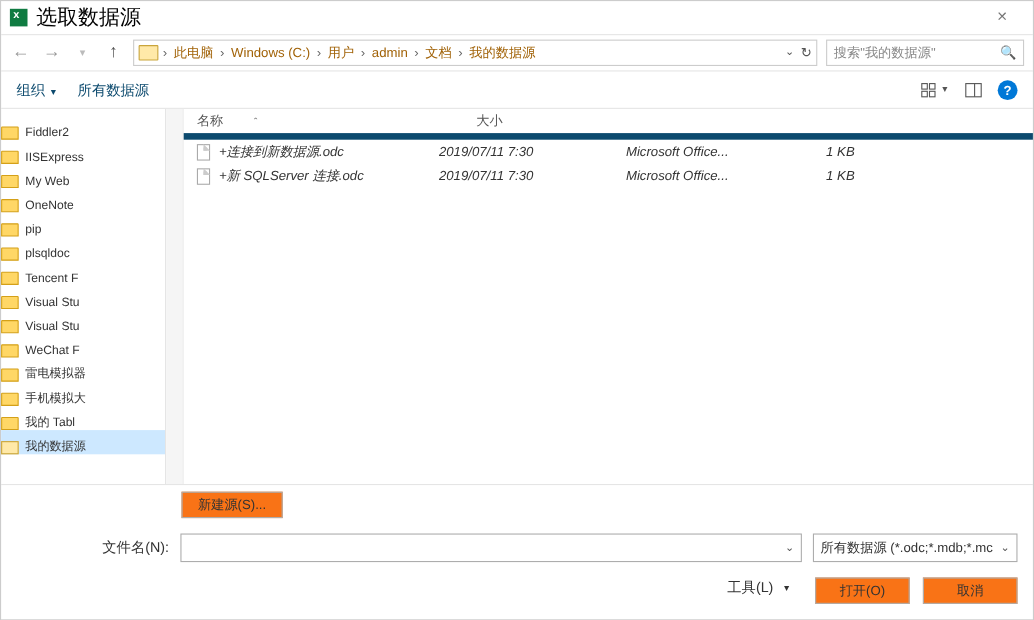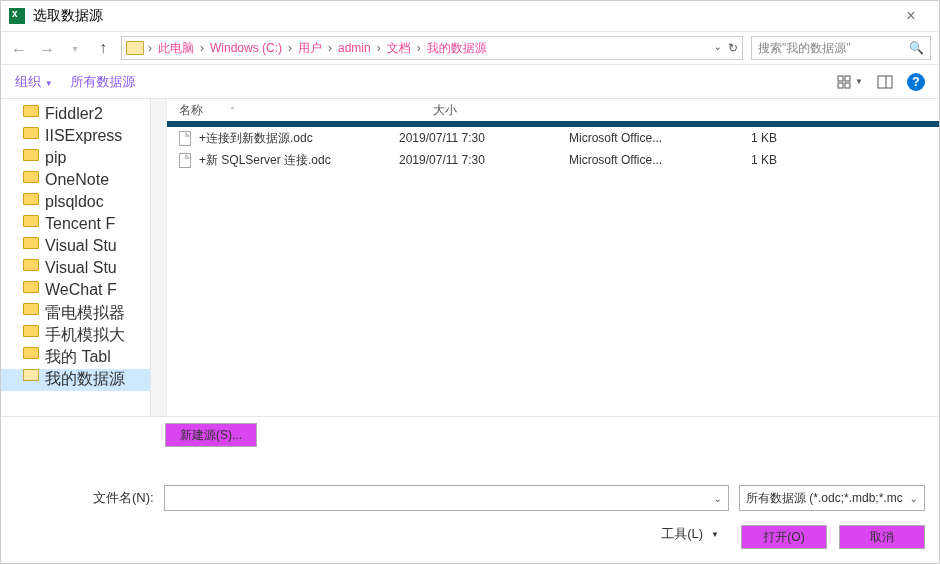--- a/index.html
+++ b/index.html
@@ -1,59 +1,59 @@
 <!DOCTYPE html>
 <html><head>
 <meta charset="utf-8">
 <style>
   * { box-sizing: border-box; font-family: "Microsoft YaHei", "Segoe UI", sans-serif; }
   body { margin: 0; background: #fff; color: #333; font-size: 12px; }
   .window { width: 940px; height: 564px; border: 1px solid #ccc; display: flex; flex-direction: column; background:#fff; }
   .titlebar { height: 30px; display:flex; align-items:center; padding:0 8px; }
   .titlebar .app-icon { width:16px; height:16px; background:#0f7b41; position:relative; margin-right:8px; }
   .titlebar .app-icon::after { content:"x"; color:#fff; font-size:10px; font-weight:bold; position:absolute; left:3px; top:0; }
-  .titlebar .title { font-size:14px; color:#000; }
+  .titlebar .title { font-size:19px; color:#000; }
   .titlebar .close { margin-left:auto; width:40px; text-align:center; font-size:16px; color:#777; }
   .navbar { height:34px; border-top:1px solid #e5e5e5; border-bottom:1px solid #e5e5e5; display:flex; align-items:center; padding:0 8px; gap:8px; }
   .nav-arrow, .nav-up { width:20px; text-align:center; color:#999; font-size:16px; }
   .nav-up { color:#555; }
   .drive-icon { width:18px; height:14px; background:#ffe9a8; border:1px solid #c9a53b; border-radius:1px; display:inline-block; position:relative; }
   .addr { flex:1; display:flex; align-items:center; height:24px; border:1px solid #ccc; padding:0 4px; gap:4px; overflow:hidden;}
-  .crumb { color:#ec4899; padding:0 2px; white-space:nowrap; }
+  .crumb { color:#a16207; padding:0 2px; white-space:nowrap; }
   .sep { color:#666; }
   .addr .endbtns { margin-left:auto; display:flex; gap:6px; color:#555; }
   .search { width:180px; height:24px; border:1px solid #ccc; display:flex; align-items:center; padding:0 6px; color:#888; }
   .search .mag { margin-left:auto; color:#666; }
   .cmdbar { height:34px; display:flex; align-items:center; padding:0 14px; gap:18px; border-bottom:1px solid #e5e5e5; }
-  .link { color:#8b5cf6; font-size:13px; }
+  .link { color:#0c4a6e; font-size:13px; }
   .cmdbar .right { margin-left:auto; display:flex; gap:14px; align-items:center; color:#555; }
   .vicon { display:inline-flex; align-items:center; gap:2px; }
   .help { width:18px; height:18px; border-radius:50%; background:#0078d7; color:#fff; text-align:center; font-weight:bold; line-height:18px; font-size:12px;}
   .body { flex:1; display:flex; min-height:0; }
   .tree { width:150px; border-right:1px solid #e5e5e5; overflow:hidden; padding-top:6px; }
-  .tree-item { display:flex; align-items:flex-start; gap:6px; height:22px; padding-left:22px; font-size:16px; color:#333; white-space:nowrap; }
+  .tree-item { display:flex; align-items:flex-end; gap:6px; height:22px; font-size:11px; color:#333; white-space:nowrap; }
   .tree-item.sel { background:#cde8ff; }
   .folder-icon { width:16px; height:12px; background:#ffd766; border:1px solid #d4a018; border-radius:1px 1px 0 0; display:inline-block; }
   .ds-icon { width:16px; height:12px; background:#ffe9a8; border:1px solid #c9a53b; display:inline-block; }
   .list { flex:1; display:flex; flex-direction:column; }
   .lhead { display:flex; height:28px; align-items:center; color:#555; font-size:12px; border-bottom:6px solid #0c4a6e; }
   .lhead > div { padding-left:12px; }
   .col-name { width:220px; }
   .col-date { width:170px; }
   .col-type { width:150px; }
   .col-size { width:90px; text-align:right; padding-right:20px;}
   .sort-ind { font-size:9px; color:#777; margin-left:28px;}
   .row { display:flex; height:22px; align-items:center; font-size:12px; color:#333; }
-  .row > div { padding-left:12px; white-space:nowrap; overflow:hidden; text-overflow:ellipsis;}
+  .row > div { padding-left:12px; white-space:nowrap; overflow:hidden; text-overflow:ellipsis;font-style:italic;}
   .file-icon { width:12px; height:15px; border:1px solid #aaa; display:inline-block; margin-right:8px; position:relative; background:#fff; vertical-align:middle;}
   .file-icon::before { content:""; position:absolute; right:-1px; top:-1px; border:3px solid transparent; border-left-color:#ccc; border-bottom-color:#ccc;}
   .scroll-ind { width:16px; background:#f5f5f5; border-right:1px solid #eee;}
   .bottom { border-top:1px solid #e5e5e5; padding:6px 14px 14px 14px; }
-  .btn { display:inline-flex; align-items:center; justify-content:center; height:24px; padding:0 14px; border:1px solid #adadad; background:#d946ef; font-size:12px; color:#333; }
-  .filename-row { display:flex; align-items:center; gap:10px; margin-top:38px; }
+  .btn { display:inline-flex; align-items:center; justify-content:center; height:24px; padding:0 14px; border:1px solid #adadad; background:#f97316; font-size:12px; color:#333; }
+  .filename-row { display:flex; align-items:center; gap:10px; margin-top:14px; }
   .filename-row label { font-size:13px; }
   .combo { height:26px; border:1px solid #adadad; background:#fff; display:flex; align-items:center; padding:0 6px; }
   .combo .caret { margin-left:auto; color:#555; font-size:10px;}
   .fn-input { flex:1; }
   .ftype { width:186px; }
   .actions { display:flex; gap:12px; justify-content:flex-end; margin-top:14px; align-items:flex-start;}
   .tool-dd { display:inline-flex; align-items:center; gap:8px; font-size:13px; margin-right:10px;}
 </style>
 </head>
 <body>
@@ -123,25 +123,29 @@
         <div class="tree-item">
           <span class="folder-icon"></span>
           <span>Fiddler2</span>
         </div>
         <div class="tree-item">
           <span class="folder-icon"></span>
           <span>IISExpress</span>
         </div>
         <div class="tree-item">
           <span class="folder-icon"></span>
+          <span>My Web</span>
+        </div>
+        <div class="tree-item">
+          <span class="folder-icon"></span>
+          <span>OneNote</span>
+        </div>
+        <div class="tree-item">
+          <span class="folder-icon"></span>
           <span>pip</span>
-        </div>
-        <div class="tree-item">
-          <span class="folder-icon"></span>
-          <span>OneNote</span>
         </div>
         <div class="tree-item">
           <span class="folder-icon"></span>
           <span>plsqldoc</span>
         </div>
         <div class="tree-item">
           <span class="folder-icon"></span>
           <span>Tencent F</span>
         </div>
         <div class="tree-item">

